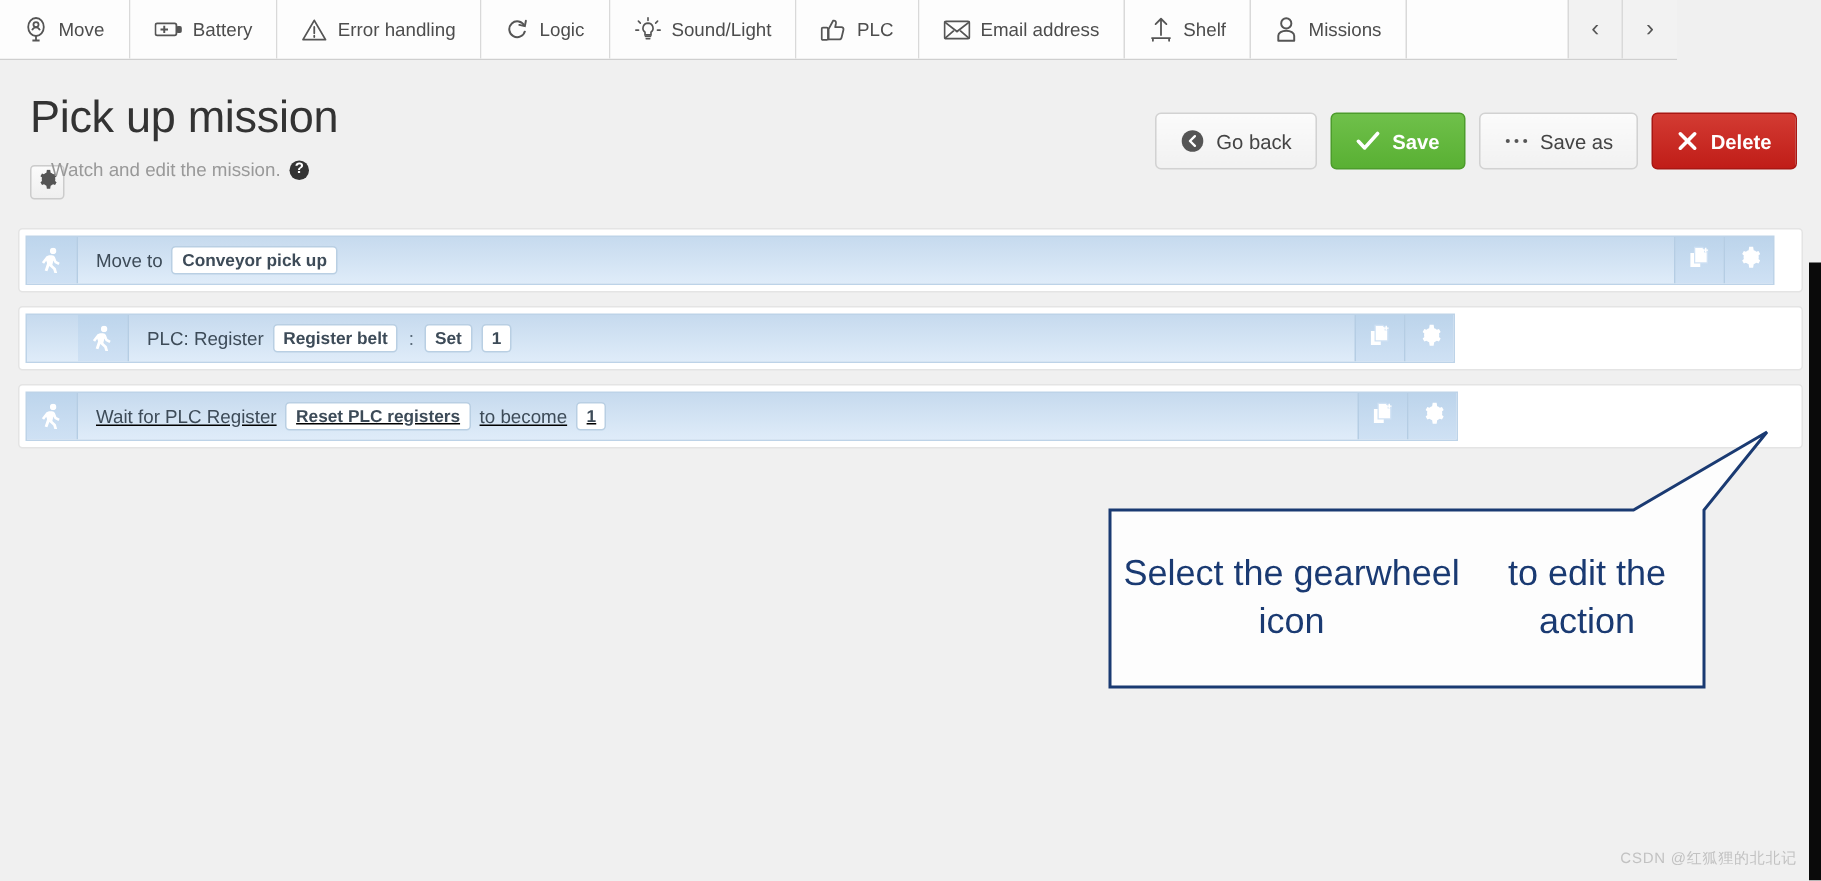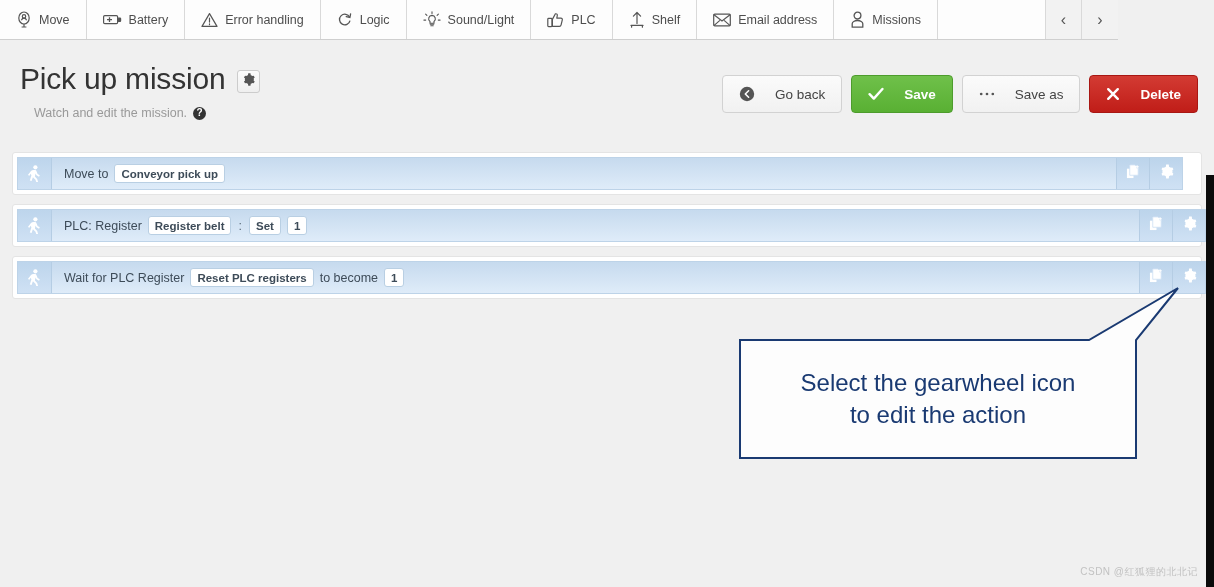--- a/index.html
+++ b/index.html
@@ -66,22 +66,23 @@
   .page-head {
     position: absolute;
     top: 40px; left: 0;
     width: 1214px;
     height: 100px;
   }
   .title-wrap {
     position: absolute;
     left: 20px; top: 24px;
     display: flex;
-    align-items: center;
+    align-items: flex-start;
     gap: 12px;
+    flex-direction: column;
   }
   .page-title {
     font-size: 30px;
     font-weight: 400;
     color: #333;
     letter-spacing: -0.2px;
     line-height: 1;
   }
   .title-gear {
     width: 23px; height: 23px;
@@ -124,21 +125,21 @@
     right: 16px; top: 35px;
     display: flex;
     gap: 9px;
   }
   .btn {
     height: 38px;
     padding: 0 16px;
     border-radius: 4px;
     display: inline-flex;
     align-items: center;
-    gap: 20px;
+    gap: 8px;
     font-size: 13.5px;
     cursor: pointer;
     border: 1px solid transparent;
     user-select: none;
   }
   .btn-light {
     background: linear-gradient(#fbfbfb,#f1f1f1);
     border-color: #d2d2d2;
     color: #444;
   }
@@ -222,22 +223,22 @@
     display: flex;
     align-items: center;
     justify-content: center;
     border-left: 1px solid #b5cde4;
     background: linear-gradient(#bcd4eb,#cfe1f4);
     cursor: pointer;
   }
 
   
   .w1 { width: 1166px; }
-  .w2 { width: 1189px; }
-  .w3 { width: 1189px; }
+  .w2 { width: 953px; padding-left: 34px; }
+  .w3 { width: 955px; text-decoration: underline; }
 
   
   .dark-bar {
     position: absolute;
     right: 0; top: 175px;
     width: 8px;
     height: 412px;
     background: #0a0a0a;
   }
 
@@ -246,21 +247,21 @@
     position: absolute;
     left: 0; top: 0;
     width: 1214px; height: 587px;
     pointer-events: none;
   }
   .callout-text {
     position: absolute;
     left: 741px; top: 341px;
     width: 394px; height: 116px;
     display: flex;
-    flex-direction: column;
+    flex-direction: row;
     align-items: center;
     justify-content: center;
     font-size: 24px;
     color: #1a3a72;
     line-height: 1.35;
     text-align: center;
   }
 
   
   .watermark {
@@ -337,36 +338,36 @@
         <svg width="17" height="16" viewBox="0 0 17 16" fill="none" stroke="#555" stroke-width="1.2">
           <rect x="0.8" y="6.4" width="4.2" height="8.2" rx="0.8"></rect>
           <path d="M5.4 7.4l3-5.6c1.4-.3 2.1.5 1.9 1.7l-.5 2.6h4.1c1 0 1.6.8 1.4 1.7l-1.2 5c-.2.9-.8 1.5-1.7 1.5H5.4z" stroke-linejoin="round"></path>
         </svg>
       </span>
       <span class="lbl">PLC</span>
     </div>
 
     <div class="tb-item">
       <span class="tb-icon">
+        <svg width="18" height="14" viewBox="0 0 18 14" fill="none" stroke="#555" stroke-width="1.2">
+          <rect x="0.7" y="1.2" width="16.6" height="11.6" rx="1"></rect>
+          <path d="M0.7 1.6L9 8l8.3-6.4M0.9 12.6l6-5.2M17.1 12.6l-6-5.2"></path>
+        </svg>
+      </span>
+      <span class="lbl">Email address</span>
+    </div>
+
+    <div class="tb-item">
+      <span class="tb-icon">
         <svg width="16" height="17" viewBox="0 0 16 17" fill="none" stroke="#555" stroke-width="1.2">
           <path d="M8 12.4V1.6M4.4 5.1L8 1.5l3.6 3.6" stroke-linecap="round" stroke-linejoin="round"></path>
           <path d="M2 14.4h12M2.6 14.4v1.8M13.4 14.4v1.8" stroke-linecap="round"></path>
         </svg>
       </span>
       <span class="lbl">Shelf</span>
-    </div>
-
-    <div class="tb-item">
-      <span class="tb-icon">
-        <svg width="18" height="14" viewBox="0 0 18 14" fill="none" stroke="#555" stroke-width="1.2">
-          <rect x="0.7" y="1.2" width="16.6" height="11.6" rx="1"></rect>
-          <path d="M0.7 1.6L9 8l8.3-6.4M0.9 12.6l6-5.2M17.1 12.6l-6-5.2"></path>
-        </svg>
-      </span>
-      <span class="lbl">Email address</span>
     </div>
 
     <div class="tb-item">
       <span class="tb-icon">
         <svg width="15" height="17" viewBox="0 0 15 17" fill="none" stroke="#555" stroke-width="1.3">
           <circle cx="7.5" cy="4.6" r="3.4"></circle>
           <path d="M2.2 16.2v-3.4c0-1.9 2.4-3.3 5.3-3.3s5.3 1.4 5.3 3.3v3.4z" stroke-linejoin="round"></path>
         </svg>
       </span>
       <span class="lbl">Missions</span>

